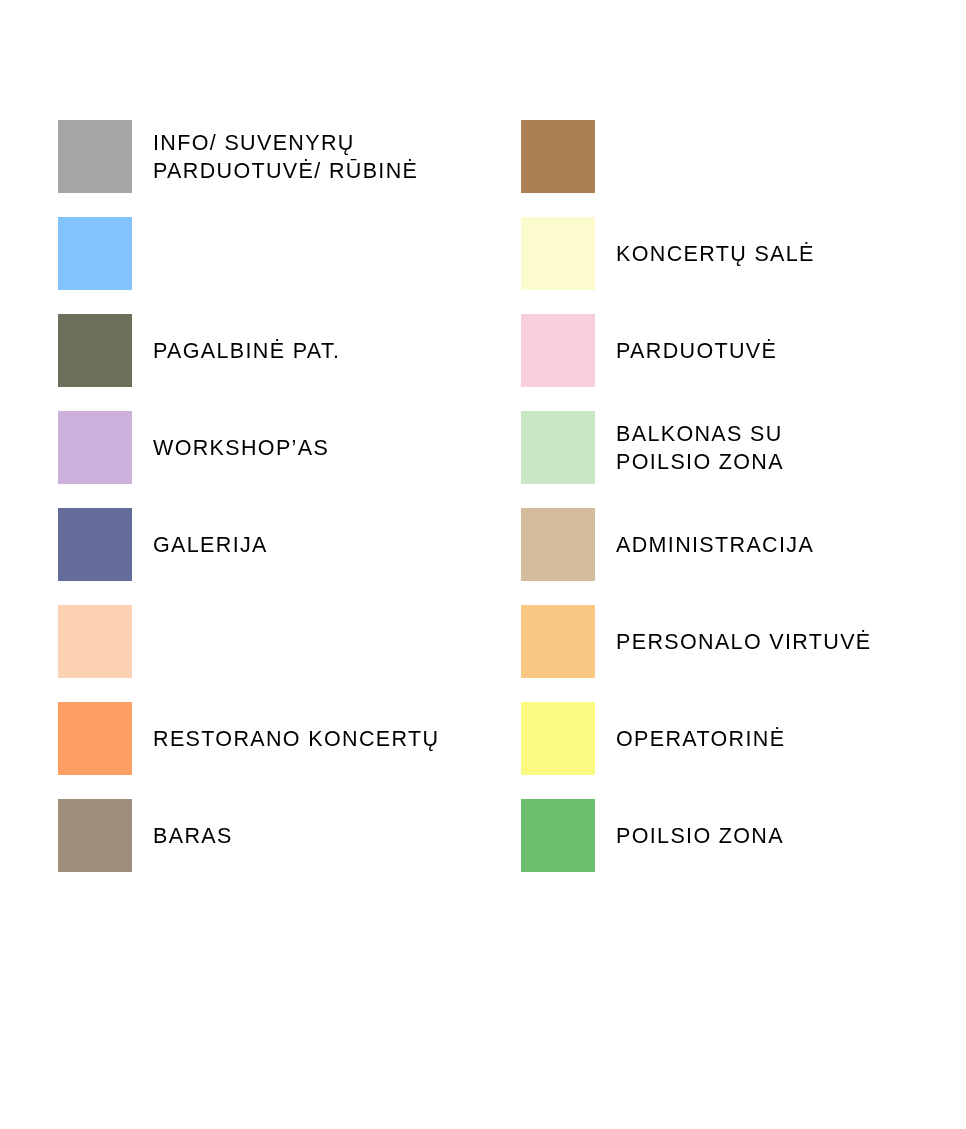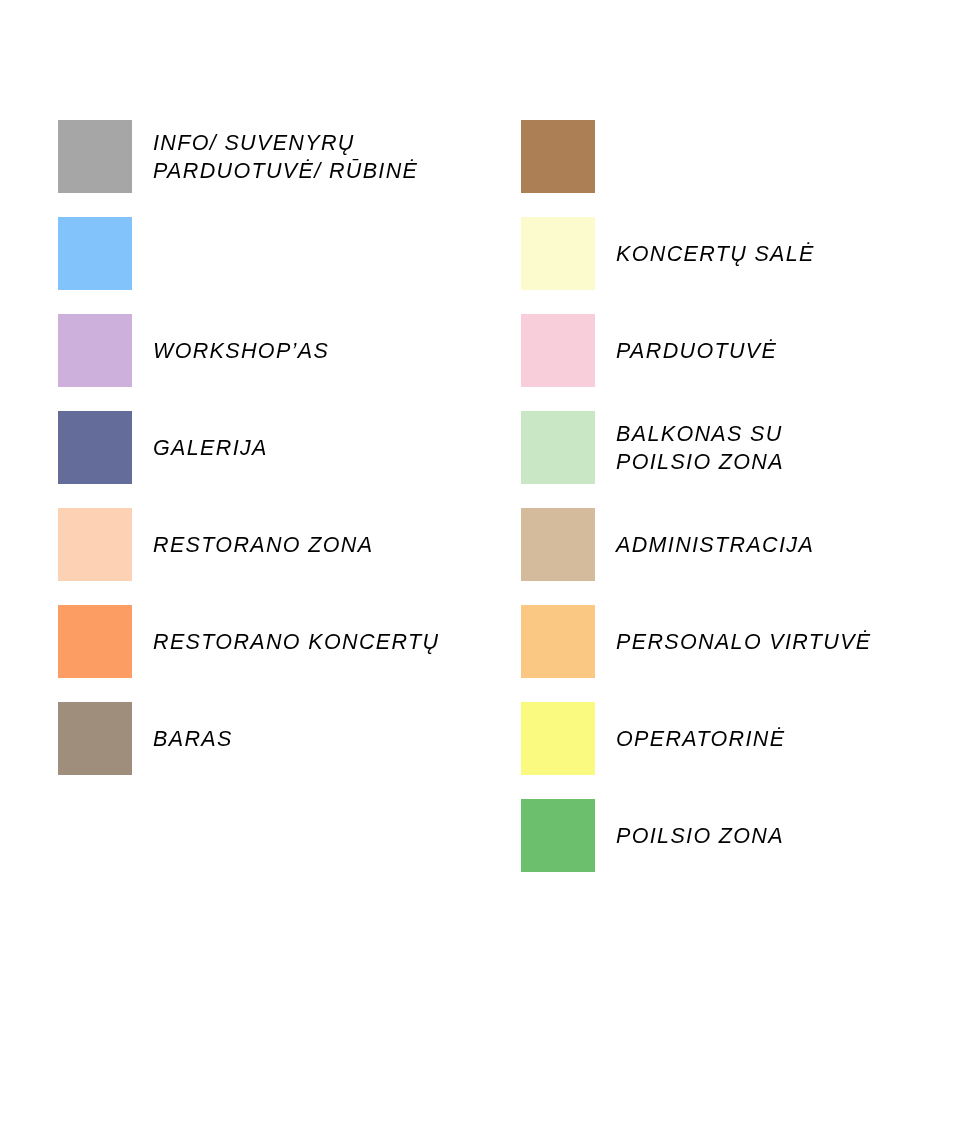--- a/index.html
+++ b/index.html
@@ -44,50 +44,52 @@
     display: flex;
     flex-direction: column;
     justify-content: center;
     color: #000000;
     font-family: "Liberation Sans", sans-serif;
     font-size: 21.5px;
     line-height: 28px;
     letter-spacing: 1.35px;
     font-weight: 400;
     white-space: pre-line;
-    font-style: italic;
     -webkit-font-smoothing: antialiased;
   }
   .left .legend-label  { left: 95px;  width: 340px; }
   .right .legend-label { left: 95px;  width: 350px; }
 </style>
 </head>
 <body>
 
 <div class="legend">
   <div class="legend-column left">
       <div class="legend-item">
         <div class="swatch" style="background: rgb(166, 166, 166);"></div>
         <div class="legend-label">INFO/ SUVENYRŲ
 PARDUOTUVĖ/ RŪBINĖ</div>
       </div>
       <div class="legend-item">
         <div class="swatch" style="background: rgb(130, 195, 251);"></div>
       </div>
       <div class="legend-item">
+        <div class="swatch" style="background: rgb(107, 112, 90);"></div>
+        <div class="legend-label">PAGALBINĖ PAT.</div>
+      </div>
+      <div class="legend-item">
         <div class="swatch" style="background: rgb(206, 176, 220);"></div>
         <div class="legend-label">WORKSHOP’AS</div>
       </div>
       <div class="legend-item">
         <div class="swatch" style="background: rgb(100, 109, 153);"></div>
         <div class="legend-label">GALERIJA</div>
       </div>
       <div class="legend-item">
         <div class="swatch" style="background: rgb(253, 210, 180);"></div>
-        <div class="legend-label">RESTORANO ZONA</div>
       </div>
       <div class="legend-item">
         <div class="swatch" style="background: rgb(252, 158, 99);"></div>
         <div class="legend-label">RESTORANO KONCERTŲ</div>
       </div>
       <div class="legend-item">
         <div class="swatch" style="background: rgb(160, 142, 124);"></div>
         <div class="legend-label">BARAS</div>
       </div>
     </div>

